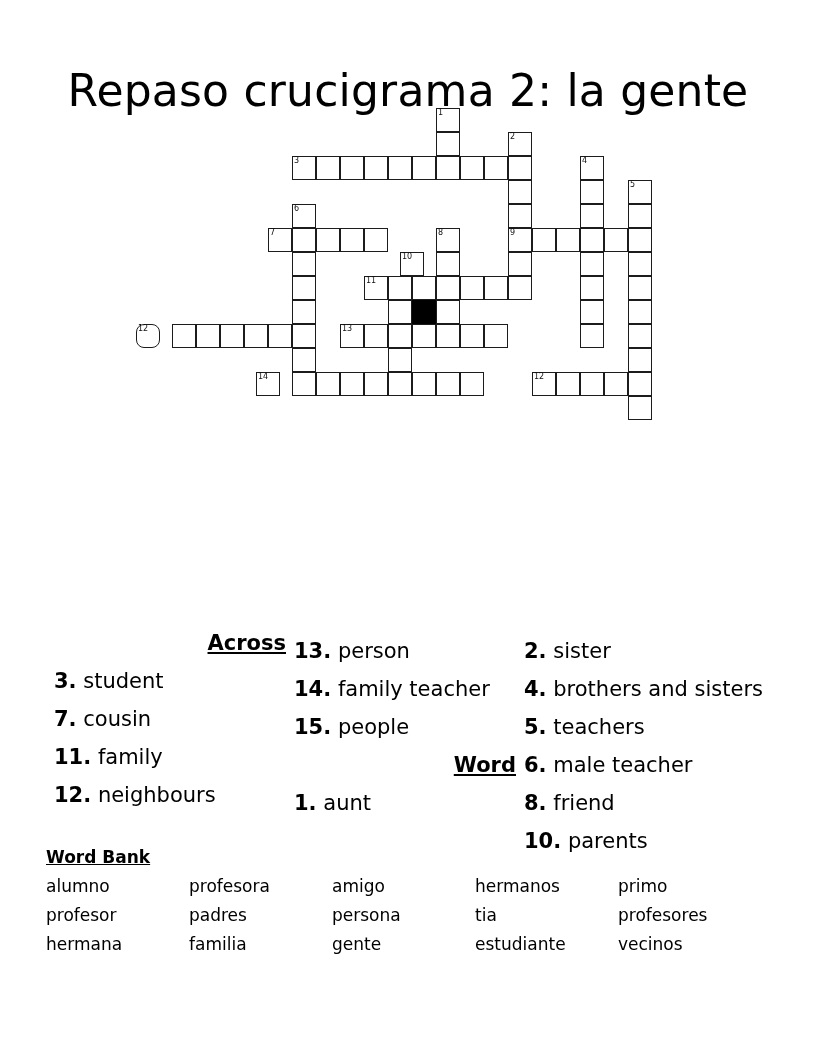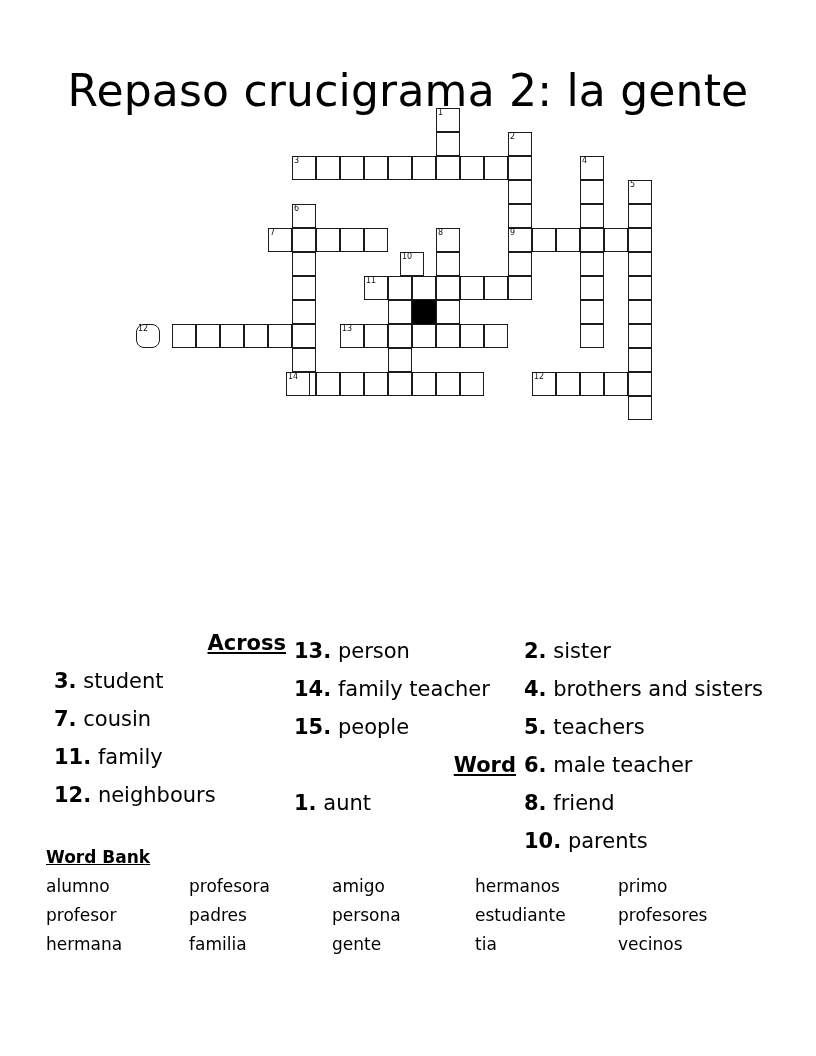--- a/index.html
+++ b/index.html
@@ -228,21 +228,21 @@
       <div class="cell" style="left: 244px; top: 324px;"></div>
       <div class="cell" style="left: 268px; top: 324px;"></div>
       <div class="cell" style="left: 340px; top: 324px;">
         <span class="num">13</span>
       </div>
       <div class="cell" style="left: 364px; top: 324px;"></div>
       <div class="cell" style="left: 412px; top: 324px;"></div>
       <div class="cell" style="left: 436px; top: 324px;"></div>
       <div class="cell" style="left: 460px; top: 324px;"></div>
       <div class="cell" style="left: 484px; top: 324px;"></div>
-      <div class="cell" style="left: 286px; top: 372px;">
+      <div class="cell" style="left: 256px; top: 372px;">
         <span class="num">14</span>
       </div>
       <div class="cell" style="left: 316px; top: 372px;"></div>
       <div class="cell" style="left: 340px; top: 372px;"></div>
       <div class="cell" style="left: 364px; top: 372px;"></div>
       <div class="cell" style="left: 388px; top: 372px;"></div>
       <div class="cell" style="left: 412px; top: 372px;"></div>
       <div class="cell" style="left: 436px; top: 372px;"></div>
       <div class="cell" style="left: 460px; top: 372px;"></div>
       <div class="cell" style="left: 532px; top: 372px;">
@@ -292,22 +292,22 @@
           <div class="wb-word">padres</div>
           <div class="wb-word">familia</div>
         </div>
         <div class="wb-col">
           <div class="wb-word">amigo</div>
           <div class="wb-word">persona</div>
           <div class="wb-word">gente</div>
         </div>
         <div class="wb-col">
           <div class="wb-word">hermanos</div>
+          <div class="wb-word">tia</div>
           <div class="wb-word">estudiante</div>
-          <div class="wb-word">tia</div>
         </div>
         <div class="wb-col">
           <div class="wb-word">primo</div>
           <div class="wb-word">profesores</div>
           <div class="wb-word">vecinos</div>
         </div>
       </div>
   </div>
 
 </div>

